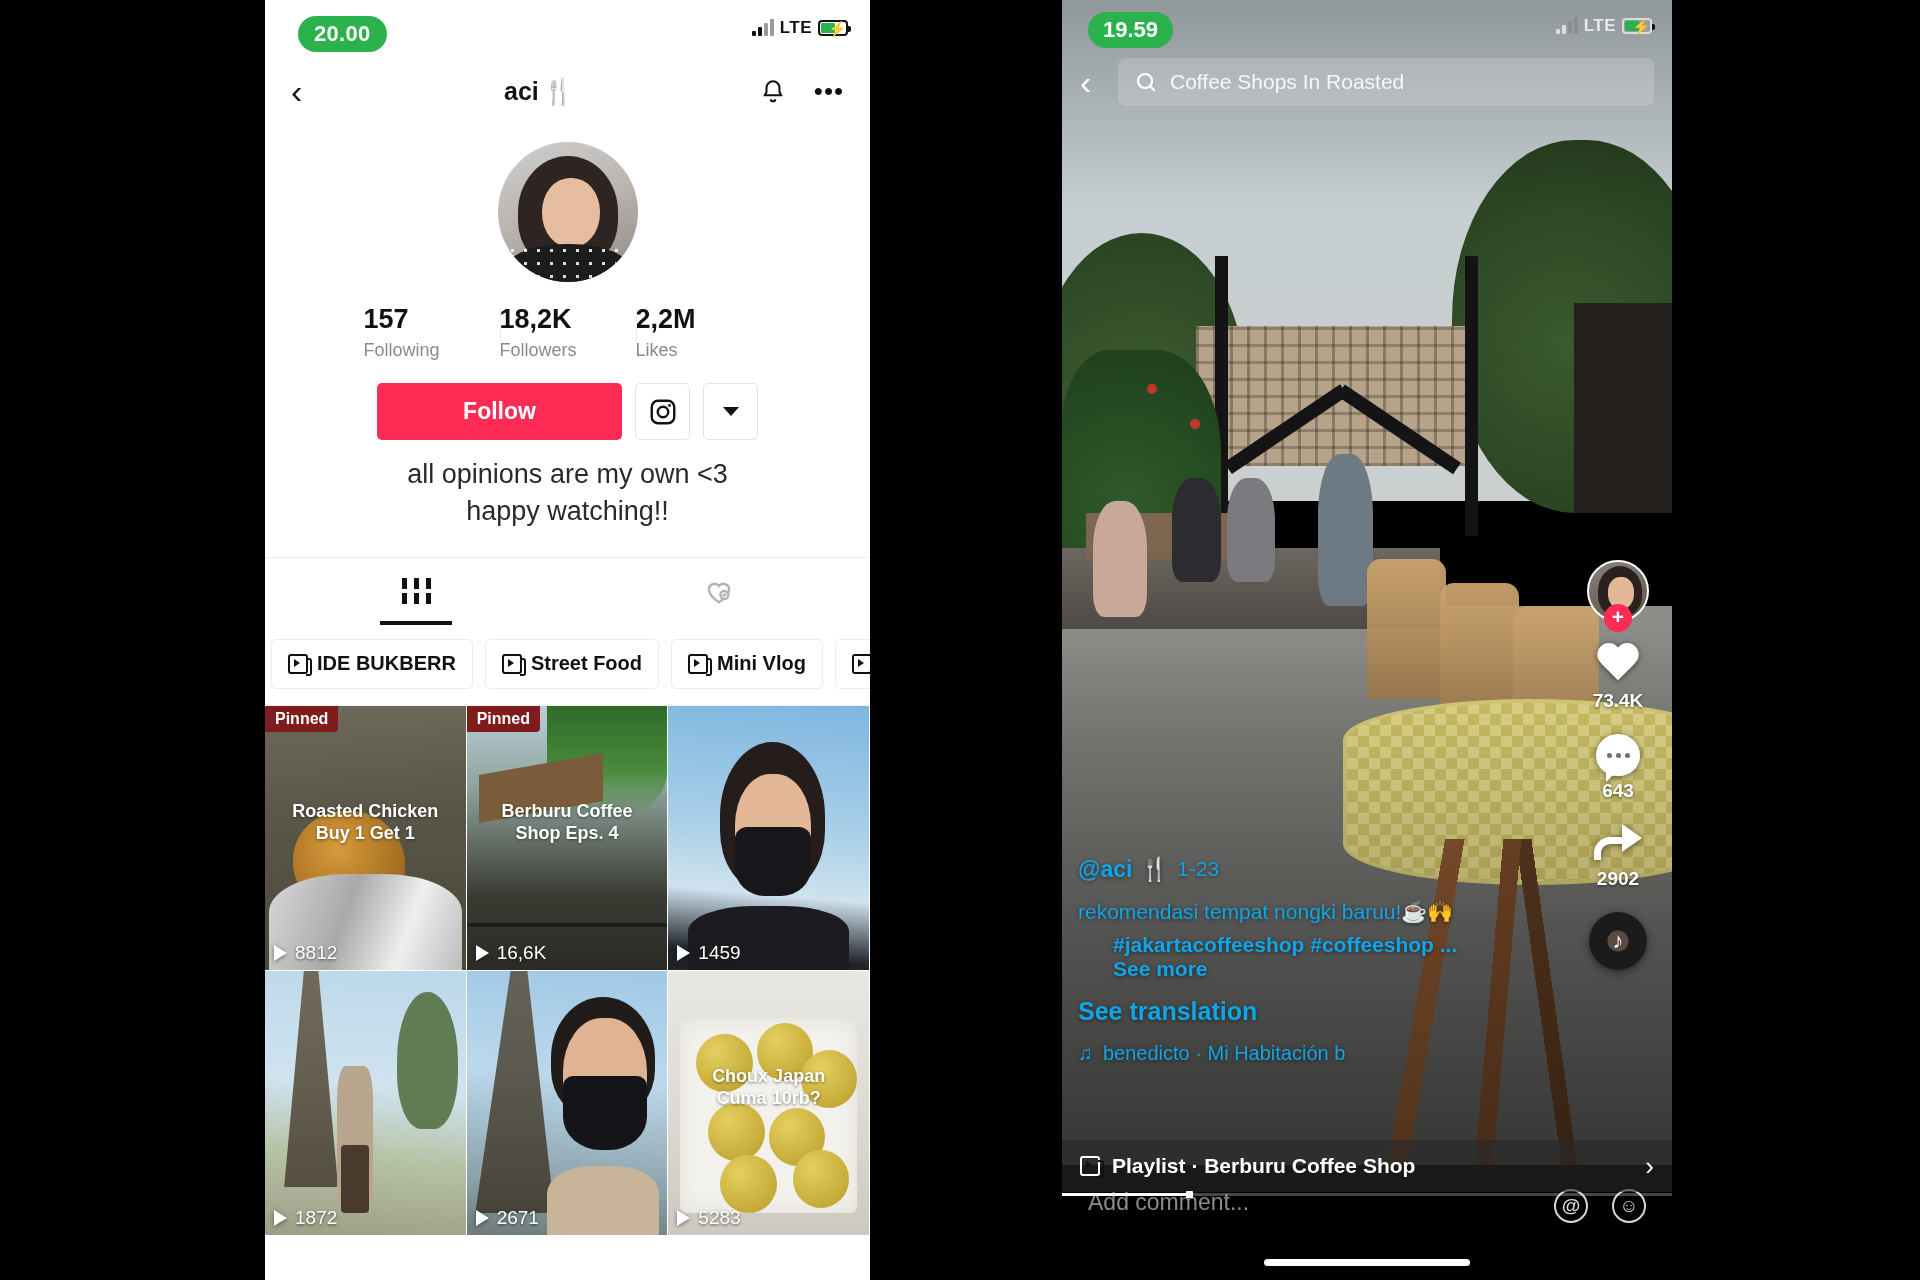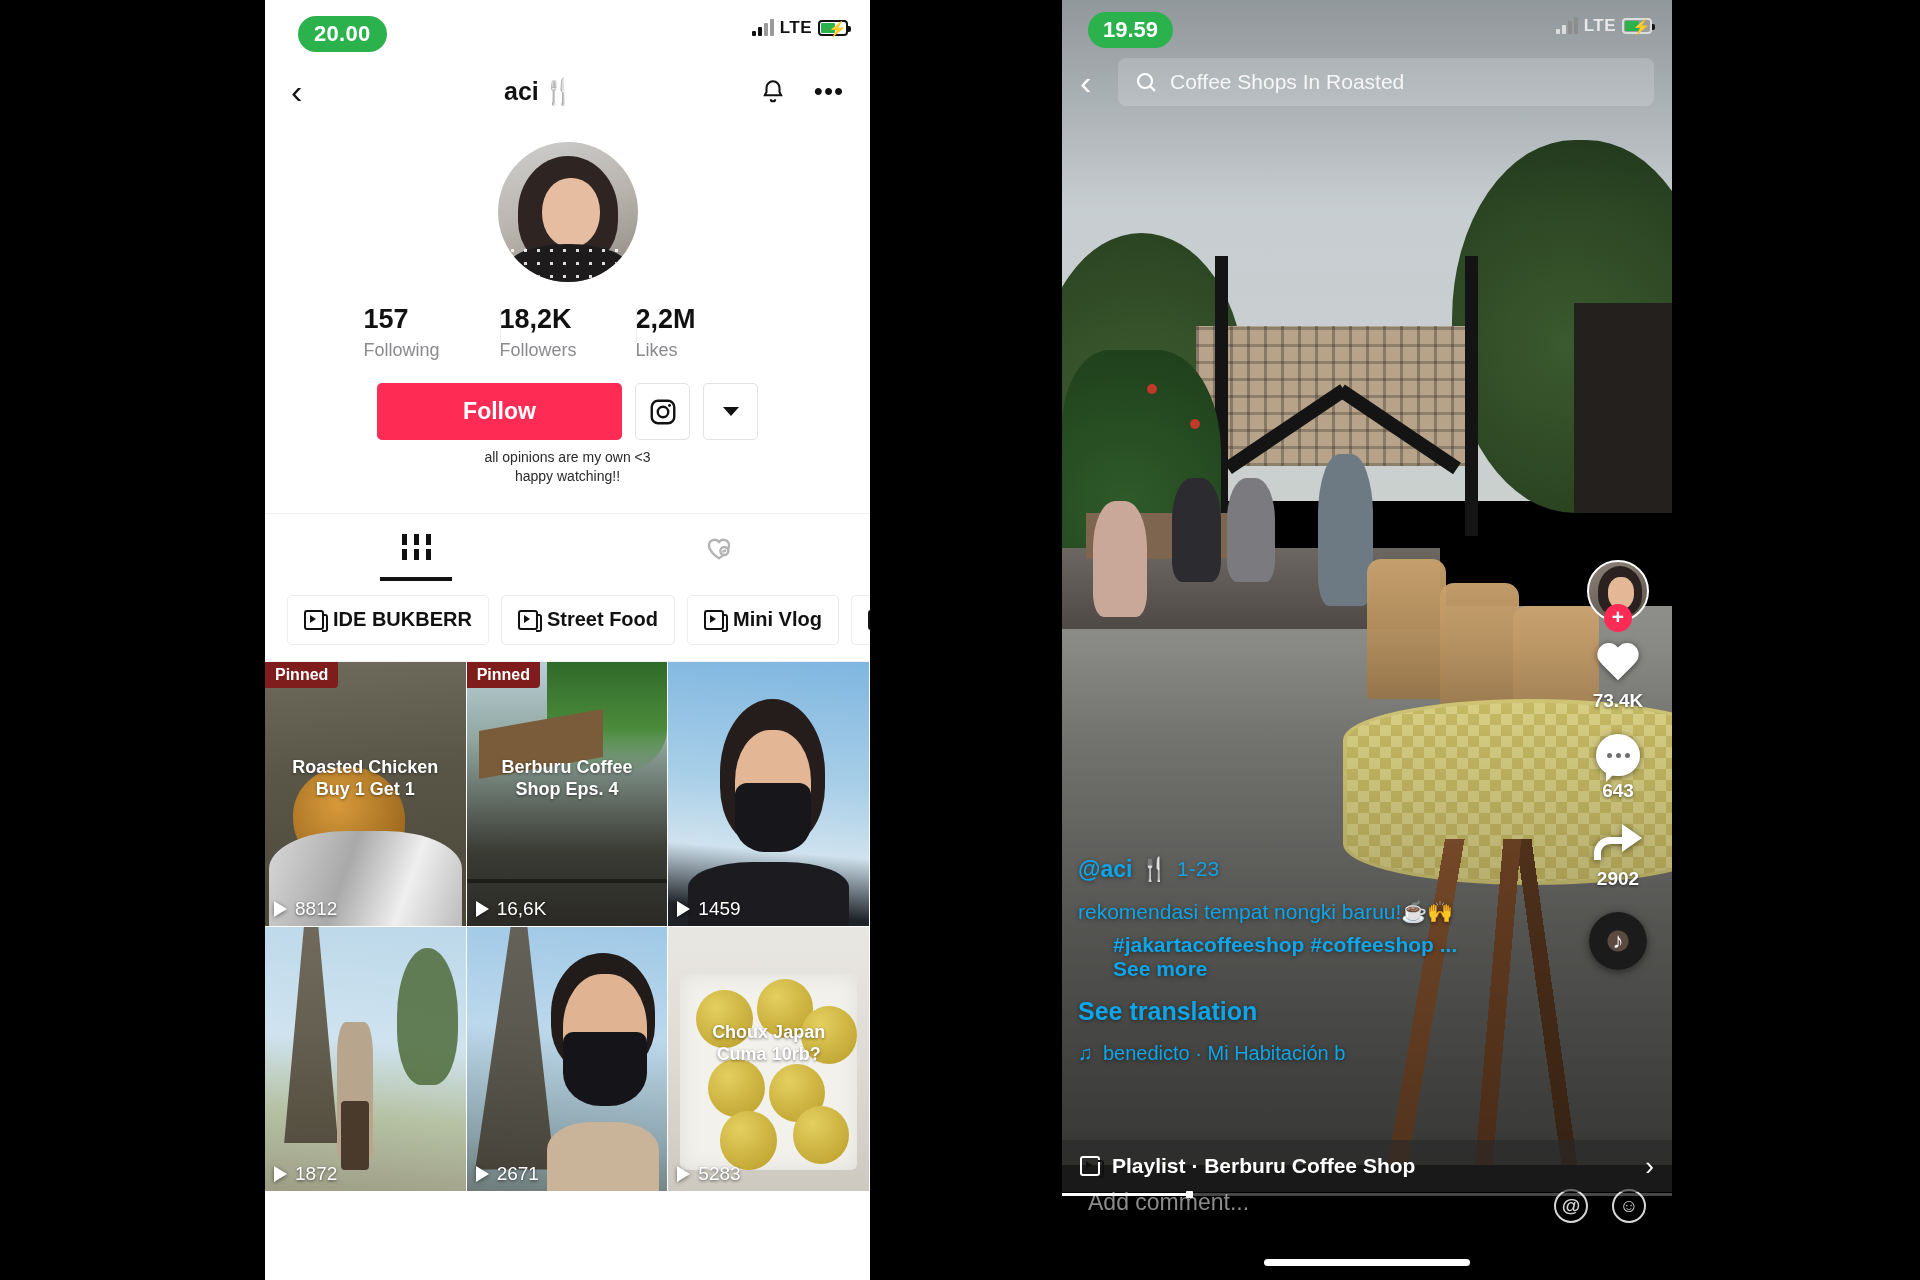--- a/index.html
+++ b/index.html
@@ -127,38 +127,38 @@
     font-size: 23px; font-weight: bold; border:none; border-radius: 5px;
     display:flex;align-items:center;justify-content:center;
   }
   .sq-btn {
     width: 55px; height: 57px; border: 1px solid #e3e3e4; border-radius:5px;
     display:flex;align-items:center;justify-content:center;background:#fff;
   }
   .caret { width:0;height:0;border-left:8px solid transparent;border-right:8px solid transparent;border-top:9px solid #111; }
 
   .bio {
-    text-align:center; color:#2a2a2a; font-size: 14px; line-height: 1.38;
-    margin-top: 8px; padding: 0 40px;
+    text-align:center; color:#2a2a2a; font-size: 27px; line-height: 1.38;
+    margin-top: 16px; padding: 0 40px;
   }
 
   .tabs {
     display:flex; margin-top: 26px; border-top:1px solid #f0f0f0; height: 68px;
   }
   .tab { flex:1; display:flex;align-items:center;justify-content:center; position:relative; }
   .tab.active:after {
     content:''; position:absolute; bottom:0; left:50%; transform:translateX(-50%);
     width: 72px; height:4px; background:#111;
   }
   .grid-glyph { display:flex; gap:7px; }
   .grid-glyph span { display:flex; flex-direction:column; gap:4px;}
   .grid-glyph i { display:block; width:5px;height:11px;background:#111; }
 
   .playlists {
-    display:flex; gap: 12px; padding: 14px 22px 16px 22px;
+    display:flex; gap: 12px; padding: 14px 22px 16px 6px;
     border-bottom: 1px solid #f2f2f2; overflow:hidden;
   }
   .pl-chip {
     border:1px solid #ececec; border-radius:5px; height: 50px;
     display:flex; align-items:center; gap: 9px; padding: 0 16px;
     font-size: 20px; font-weight: bold; color:#111; white-space:nowrap;
     background:#fff;
   }
   .pl-icon {
     width: 20px;height:20px; border:2.3px solid #111; border-radius:3px;

